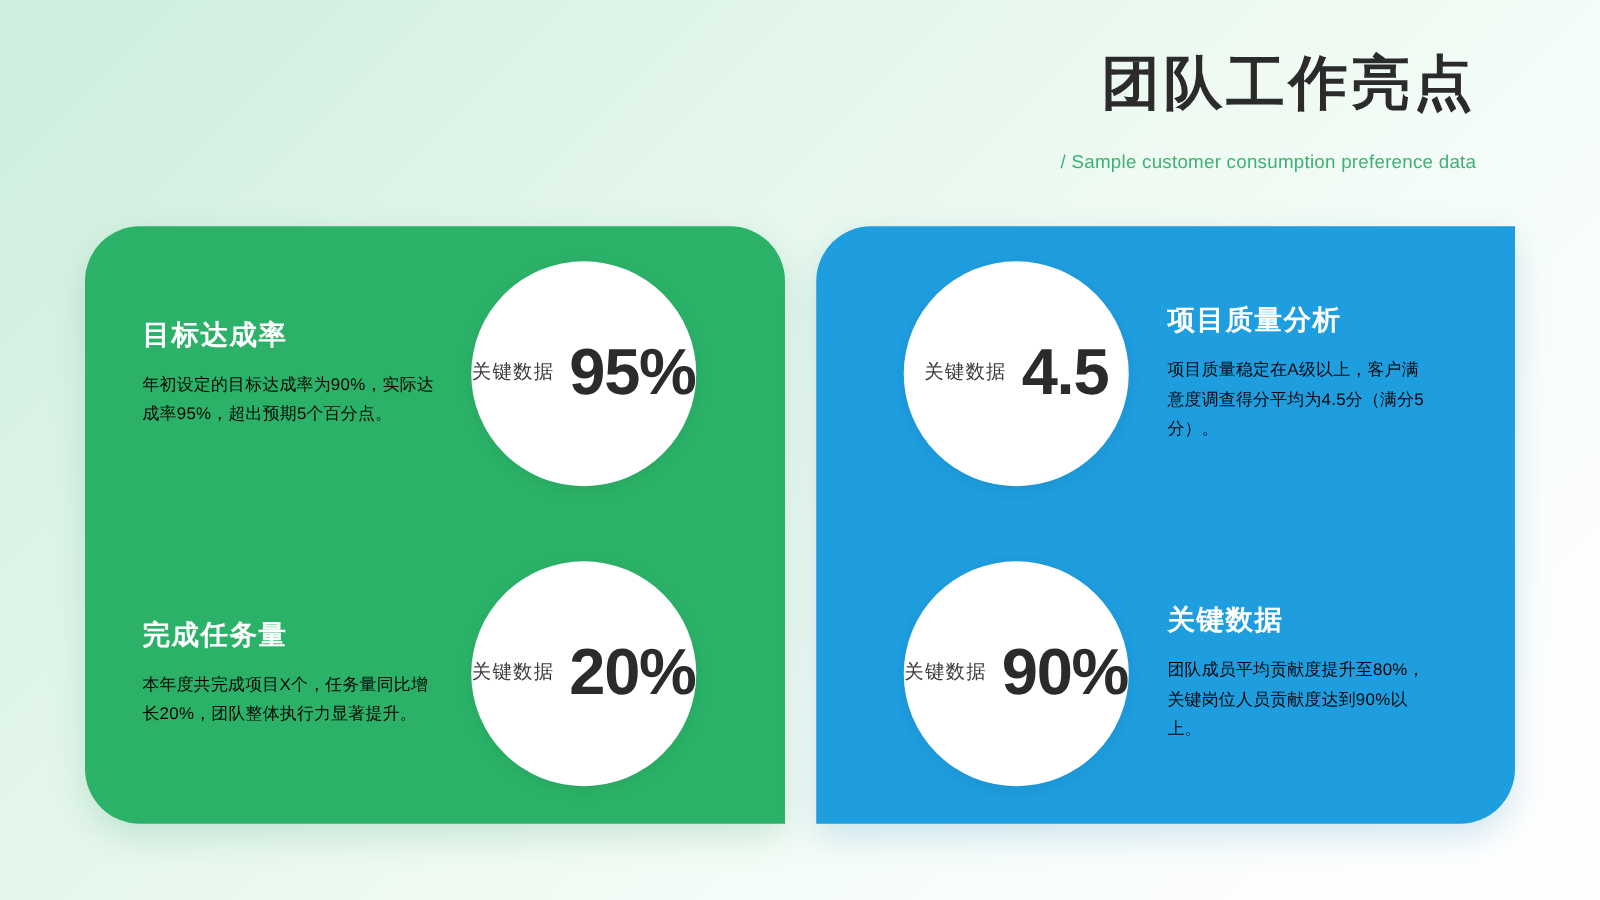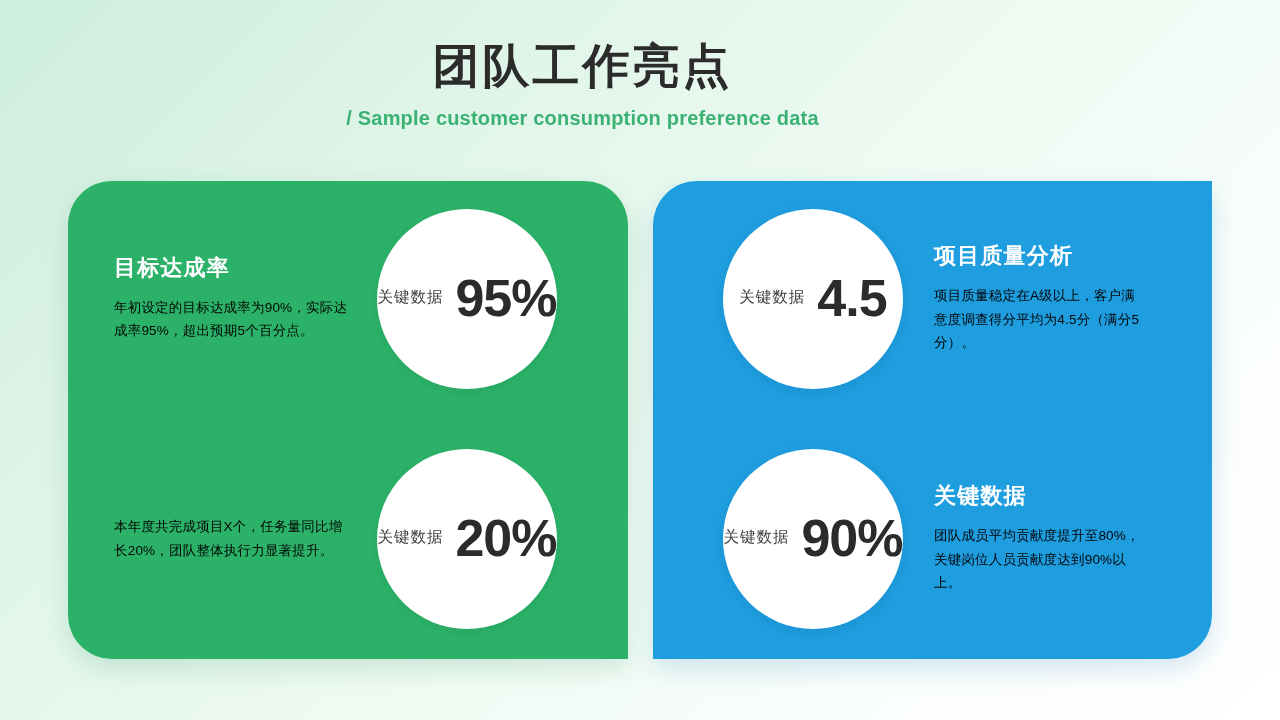--- a/index.html
+++ b/index.html
@@ -25,38 +25,38 @@
         #f6fdf9 70%,
         #fcfefd 85%,
         #ffffff 100%);
     overflow: hidden;
   }
 
   
   .header {
     position: absolute;
     top: 38px;
-    left: 0;
+    left: 16px;
     width: 1165px;
-    text-align: center;
+    text-align: right;
   }
   .slide-title {
     font-size: 47px;
     font-weight: bold;
     color: #2b2b2b;
     letter-spacing: 3px;
     line-height: 1.18;
     margin: 0;
   }
   .slide-subtitle {
-    margin-top: 14px;
-    font-size: 20px;
+    margin-top: 28px;
+    font-size: 15px;
     color: #3bb273;
     letter-spacing: 0.2px;
-    font-weight: bold;
+    font-weight: normal;
   }
 
   
   .cards {
     position: absolute;
     top: 181px;
     left: 68px;
     width: 1144px;
     height: 478px;
   }
@@ -180,20 +180,21 @@
         <div class="circle-wrap">
           <div class="circle">
             <div class="circle-label">关键数据</div>
             <div class="circle-value">95%</div>
           </div>
         </div>
       </div>
 
       <div class="row text-left row-bottom">
         <div class="text-block">
+          <div class="block-title">完成任务量</div>
           <div class="block-desc">本年度共完成项目X个，任务量同比增长20%，团队整体执行力显著提升。</div>
         </div>
         <div class="circle-wrap">
           <div class="circle">
             <div class="circle-label">关键数据</div>
             <div class="circle-value">20%</div>
           </div>
         </div>
       </div>
 

